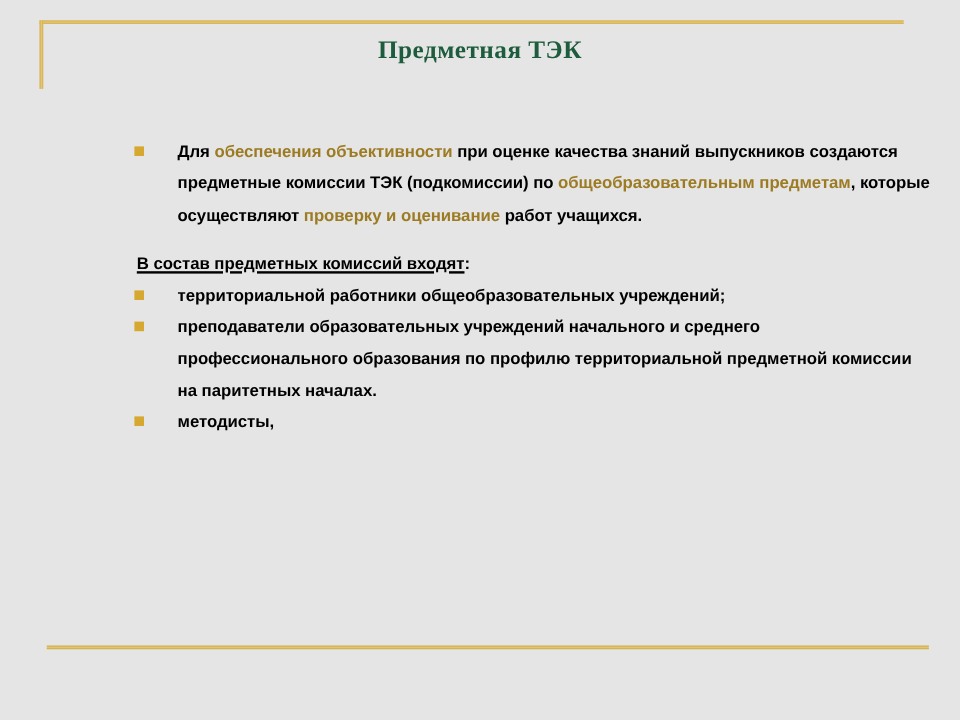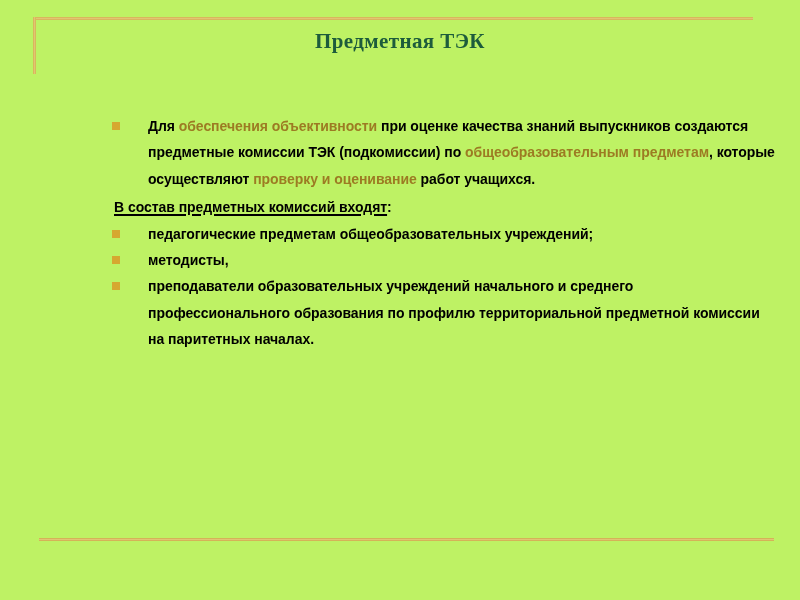--- a/index.html
+++ b/index.html
@@ -11,21 +11,21 @@
     height: 600px;
     background: #ffffff;
     font-family: "Liberation Sans", sans-serif;
     overflow: hidden;
   }
 
   .slide {
     position: relative;
     width: 800px;
     height: 600px;
-    background: #bef264;
+    background: #e5e5e5;
   }
 
   
   .rule-top {
     position: absolute;
     left: 33px;
     top: 17px;
     width: 720px;
     height: 3px;
     background: #e2c572;
@@ -109,21 +109,21 @@
   .hl {
     color: #9c7b23;
   }
 
   .underline {
     text-decoration: underline;
     text-decoration-thickness: 1.5px;
     text-underline-offset: 2px;
   }
 
-  .sp-before-composition { margin-top: 2px; }
+  .sp-before-composition { margin-top: 14px; }
 </style>
 </head>
 <body>
 
 <div class="slide">
 
   <div class="rule-top"></div>
   <div class="rule-left"></div>
   <div class="rule-bottom"></div>
 
@@ -135,27 +135,27 @@
       <span class="bullet"></span>
       <span>Для </span><span class="hl">обеспечения объективности</span><span> при оценке качества знаний выпускников создаются предметные комиссии ТЭК (подкомиссии) по </span><span class="hl">общеобразовательным предметам</span><span>, которые осуществляют </span><span class="hl">проверку и оценивание</span><span> работ учащихся.</span>
     </div>
 
     <div class="para plain sp-before-composition">
       <span class="underline">В состав предметных комиссий входят</span><span>:</span>
     </div>
 
     <div class="para bulleted">
       <span class="bullet"></span>
-      <span> педагогические предметам общеобразовательных учреждений;</span>
+      <span> территориальной работники общеобразовательных учреждений;</span>
+    </div>
+
+    <div class="para bulleted">
+      <span class="bullet"></span>
+      <span> преподаватели образовательных учреждений начального и среднего профессионального образования по профилю территориальной предметной комиссии на паритетных началах.</span>
     </div>
 
     <div class="para bulleted">
       <span class="bullet"></span>
       <span> методисты,</span>
     </div>
 
-    <div class="para bulleted">
-      <span class="bullet"></span>
-      <span> преподаватели образовательных учреждений начального и среднего профессионального образования по профилю территориальной предметной комиссии на паритетных началах.</span>
-    </div>
-
   </div>
 </div>
 
 </body></html>

